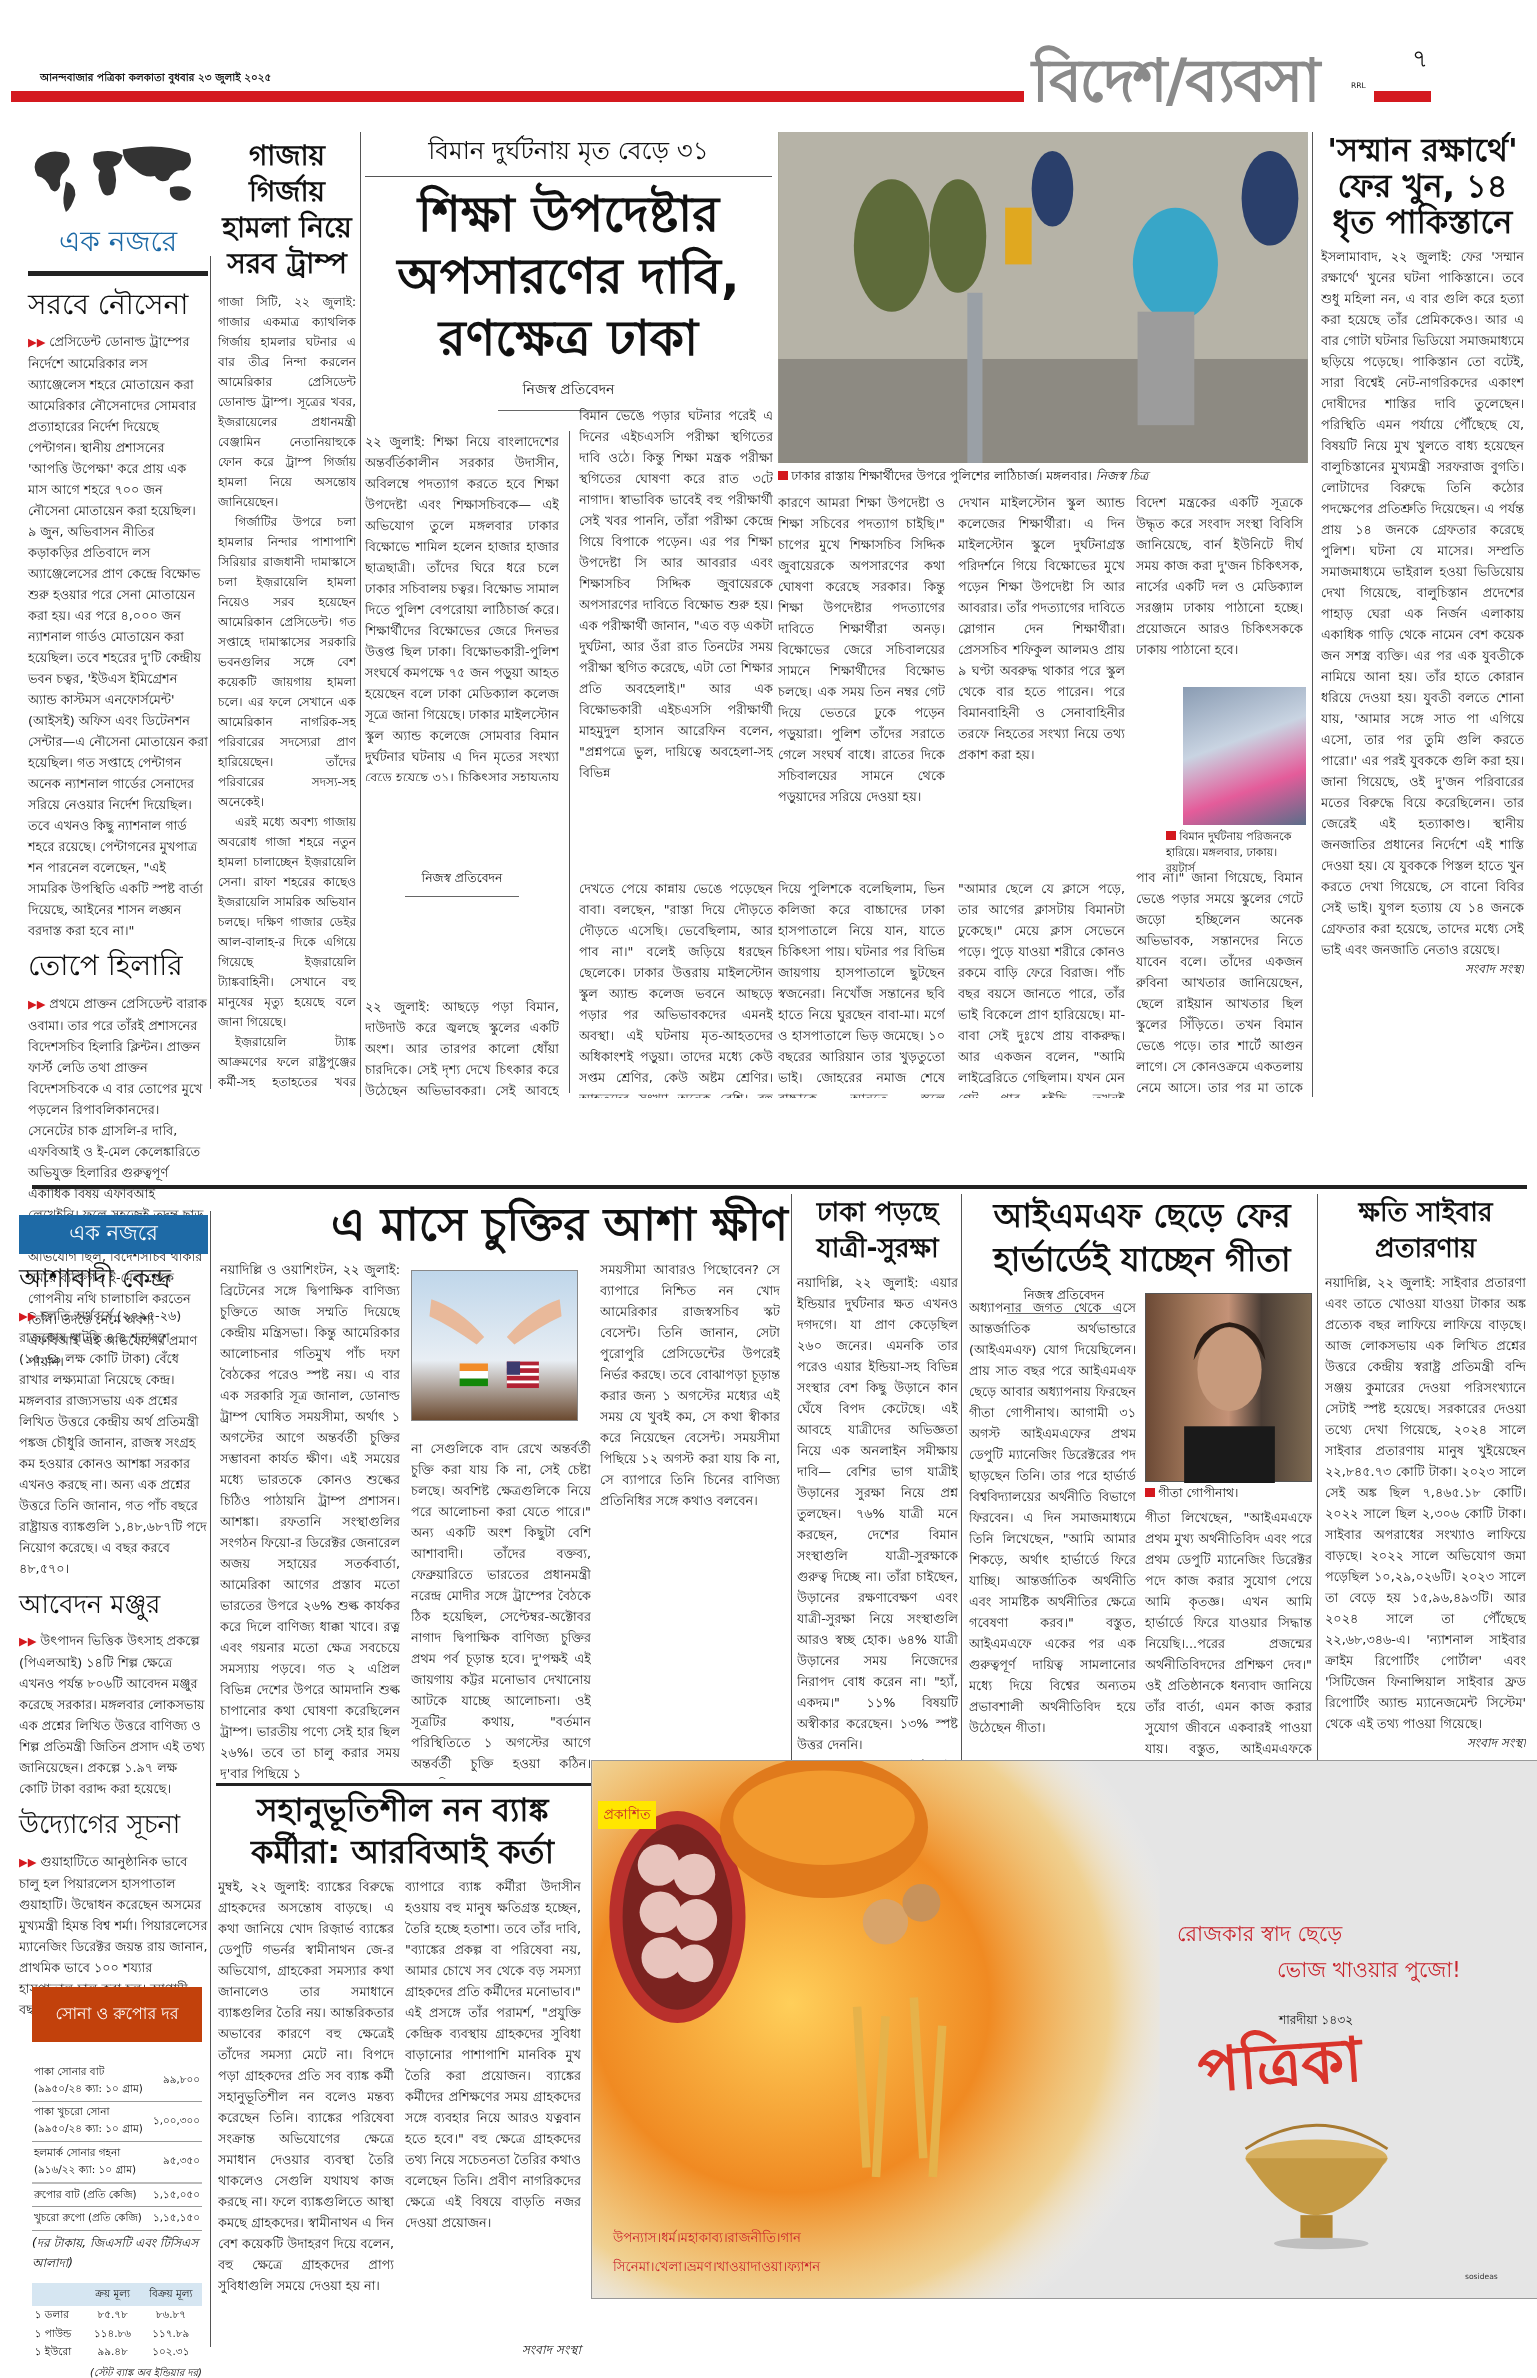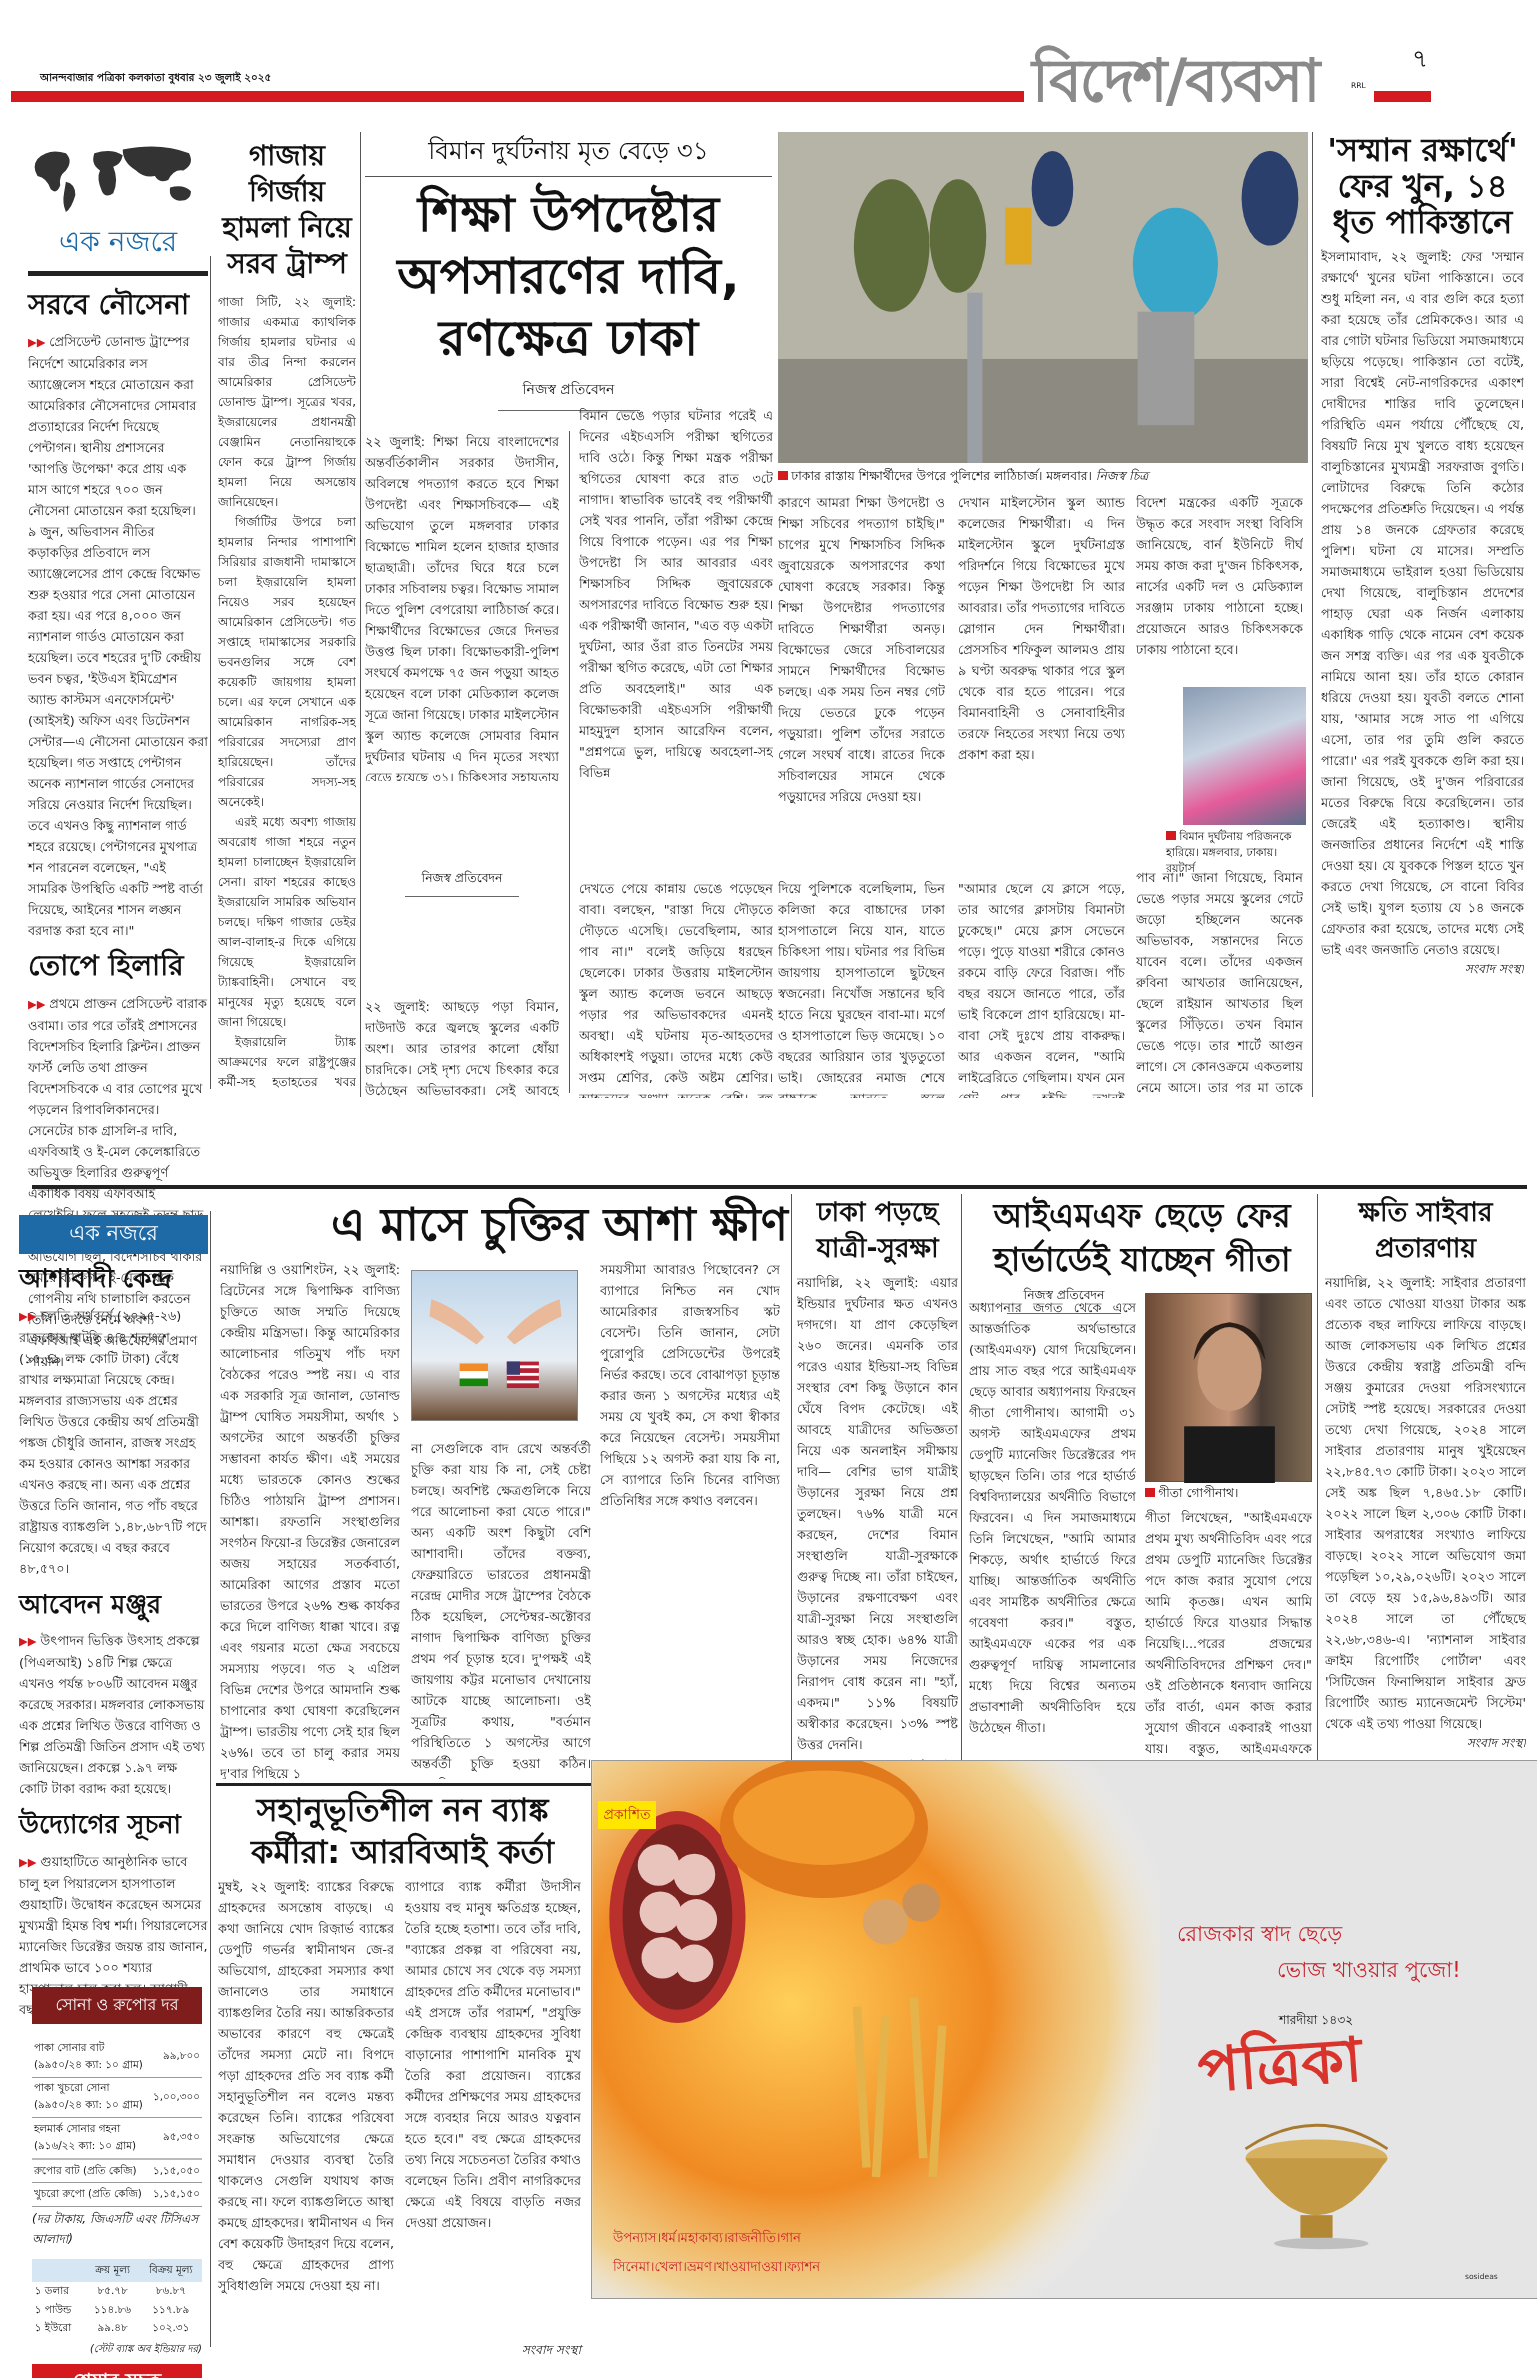--- a/index.html
+++ b/index.html
@@ -8,21 +8,21 @@
 .abs{position:absolute}
 .body-text{font-family:"DejaVu Sans",sans-serif;font-size:12.8px;line-height:21px;text-align:justify;color:#222}
 .body-text p{text-indent:17px}
 .body-text p.first{text-indent:0}
 .hl{font-family:"DejaVu Sans",sans-serif;font-weight:bold;color:#111;text-align:center;line-height:1.15}
 .vrule{position:absolute;width:0.9px;background:#555}
 .hrule{position:absolute;height:5.7px;background:#222}
 .byline{font-family:"DejaVu Sans",sans-serif;font-size:14px;text-align:center;padding-bottom:7.6px;border-bottom:1.9px solid #666;margin:0 auto 9.5px;width:142px}
 .credit{font-family:"DejaVu Sans",sans-serif;font-style:italic;font-size:12.3px;text-align:right}
 .bullet{color:#d4191f;font-size:11.4px;margin-right:3.8px}
-.brief-h{font-family:"DejaVu Sans",sans-serif;font-weight:bold;font-size:28px;line-height:38px;margin:5.7px 0 7.6px}
+.brief-h{font-family:"DejaVu Sans",sans-serif;font-weight:normal;font-size:28px;line-height:38px;margin:5.7px 0 7.6px}
 .brief-t{font-family:"DejaVu Sans",sans-serif;font-size:12.8px;line-height:21px;color:#222}
 .caption{font-family:"DejaVu Sans",sans-serif;font-size:12.3px;line-height:19px}
 .caption .sq{display:inline-block;width:9.5px;height:9.5px;background:#d4191f;margin-right:3.8px}
 .photo{background:linear-gradient(135deg,#7f8b6a 0%,#b8b2a0 30%,#d8d4c8 55%,#6d88a8 75%,#a8a8a0 100%)}
 table.rates{width:100%;border-collapse:collapse;font-family:"DejaVu Sans",sans-serif;font-size:10.4px}
 table.rates td{padding:2.8px 1.9px;border-bottom:0.9px solid #999;vertical-align:middle}
 table.rates td.v{text-align:right}
 table.fx{width:100%;border-collapse:collapse;font-family:"DejaVu Sans",sans-serif;font-size:10.4px}
 table.fx th{background:#d6e6f2;font-weight:normal;padding:2.8px;text-align:center}
 table.fx td{padding:0.9px 2.8px;text-align:center}
@@ -166,21 +166,21 @@
     <div class="brief-h" style="font-size:25.6px">আবেদন মঞ্জুর</div>
     <div class="brief-t"><span class="bullet">▶▶</span><span>উৎপাদন ভিত্তিক উৎসাহ প্রকল্পে (পিএলআই) ১৪টি শিল্প ক্ষেত্রে এখনও পর্যন্ত ৮০৬টি আবেদন মঞ্জুর করেছে সরকার। মঙ্গলবার লোকসভায় এক প্রশ্নের লিখিত উত্তরে বাণিজ্য ও শিল্প প্রতিমন্ত্রী জিতিন প্রসাদ এই তথ্য জানিয়েছেন। প্রকল্পে ১.৯৭ লক্ষ কোটি টাকা বরাদ্দ করা হয়েছে।</span></div>
   </div>
   <div>
     <div class="brief-h" style="font-size:25.6px">উদ্যোগের সূচনা</div>
     <div class="brief-t"><span class="bullet">▶▶</span><span>গুয়াহাটিতে আনুষ্ঠানিক ভাবে চালু হল পিয়ারলেস হাসপাতাল গুয়াহাটি। উদ্বোধন করেছেন অসমের মুখ্যমন্ত্রী হিমন্ত বিশ্ব শর্মা। পিয়ারলেসের ম্যানেজিং ডিরেক্টর জয়ন্ত রায় জানান, প্রাথমিক ভাবে ১০০ শয্যার হাসপাতাল চালু করা হল। আগামী বছরের মধ্যে তা ৩০০ শয্যার হবে।</span></div>
   </div>
 </div>
 
 <div class="abs" style="left:32px;top:1987px;width:170px;background:#fff">
-  <div style="background:#7f1d1d;color:#fff;font-family:'DejaVu Sans',sans-serif;font-size:16px;text-align:center;padding:5px 0;margin-bottom:13px">সোনা ও রুপোর দর</div>
+  <div style="background:#c2410c;color:#fff;font-family:'DejaVu Sans',sans-serif;font-size:16px;text-align:center;padding:14px 0;margin-bottom:19px">সোনা ও রুপোর দর</div>
   <table class="rates">
     <tbody>
         <tr>
           <td><span>পাকা সোনার বাট</span><br><span>(৯৯৫০/২৪ ক্যা: ১০ গ্রাম)</span></td>
           <td class="v">৯৯,৮০০</td>
         </tr>
     <tr>
           <td><span>পাকা খুচরো সোনা</span><br><span>(৯৯৫০/২৪ ক্যা: ১০ গ্রাম)</span></td>
           <td class="v">১,০০,৩০০</td>
         </tr>

